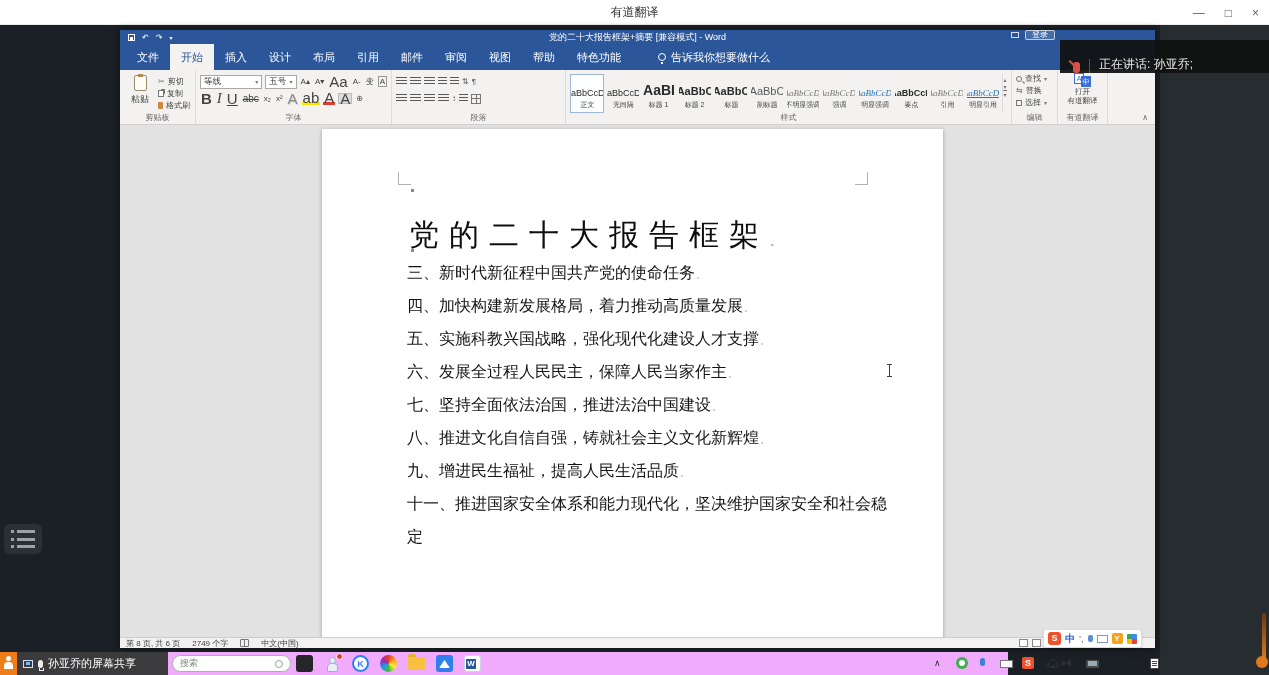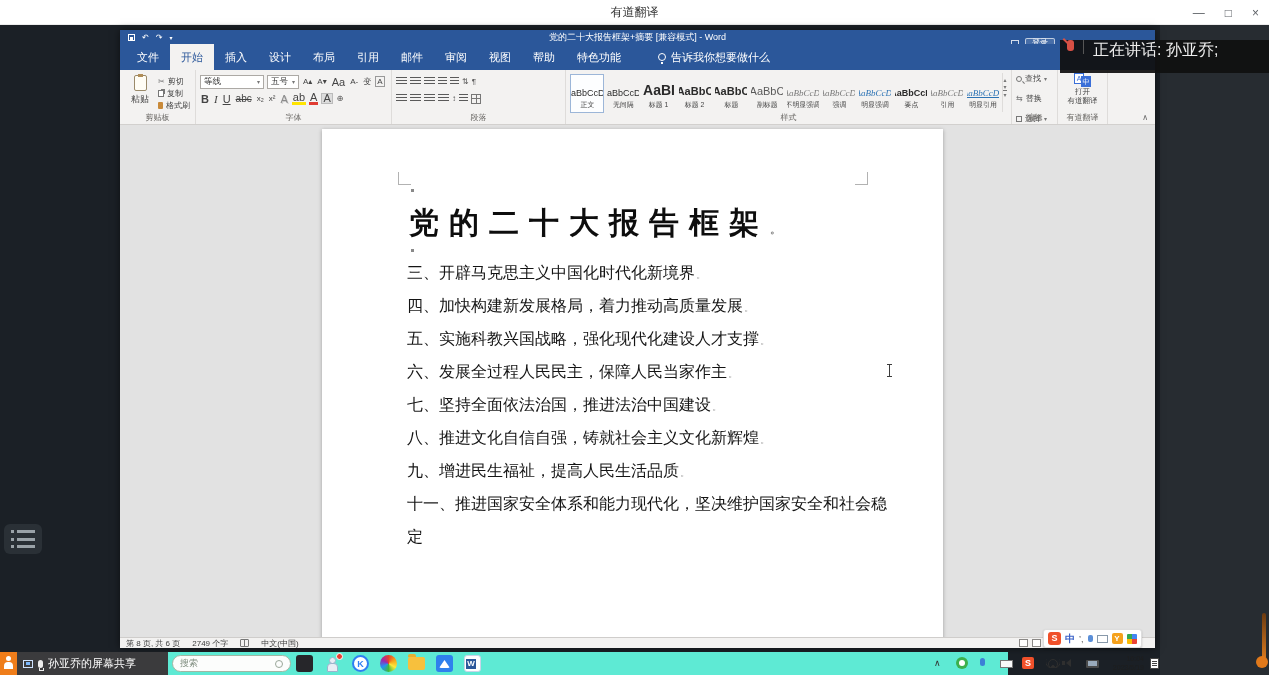--- a/index.html
+++ b/index.html
@@ -15,21 +15,21 @@
 .meet-body{position:absolute;left:0;top:25px;width:1269px;height:650px;background:#272c31}
 .wallpaper{position:absolute;left:0;top:0;width:1160px;height:650px;background:#1b2026}
 
 
 .word{position:absolute;left:120px;top:5px;width:1035px;height:618px;background:#f3f2f1;box-shadow:0 0 8px rgba(0,0,0,.55)}
 .w-title{position:relative;height:14px;background:#2b579a;color:#fff}
 .qat{position:absolute;left:8px;top:0;height:14px;display:flex;align-items:center;gap:7px;font-size:8px;color:#fff}
 .sv{width:7px;height:7px;border:1px solid #fff;position:relative}
 .sv:after{content:"";position:absolute;left:1px;bottom:0;width:3px;height:3px;background:#fff}
 .w-title-text{position:absolute;left:0;right:0;top:0;height:14px;line-height:14px;text-align:center;font-size:9px;color:#fff}
-.w-title-right{position:absolute;right:100px;top:8px;display:flex;align-items:center;gap:6px}
+.w-title-right{position:absolute;right:100px;top:0;display:flex;align-items:center;gap:6px}
 .login{background:rgba(255,255,255,.14);border:1px solid rgba(255,255,255,.65);font-size:8px;color:#fff;height:10px;line-height:8px;padding:0 6px;border-radius:2px}
 .mailico{width:8px;height:6px;border:1px solid rgba(255,255,255,.8)}
 
 .w-tabs{position:relative;height:26px;background:#2b579a;display:flex;align-items:stretch;padding-left:6px;color:#fff;font-size:11px}
 .tab{padding:0 11px;display:flex;align-items:center;white-space:nowrap}
 .tab.active{background:#f3f2f1;color:#2b579a}
 .tellme{margin-left:26px;display:flex;align-items:center;gap:5px;font-size:11px;color:#fff;white-space:nowrap}
 .bulb{width:8px;height:8px;border:1px solid #fff;border-radius:50%;position:relative}
 .bulb:after{content:"";position:absolute;left:2px;top:8px;width:2px;height:2px;background:#fff}
 
@@ -43,21 +43,21 @@
 .clip-icon:before{content:"";position:absolute;left:3px;top:-2px;width:5px;height:3px;background:#b08d57}
 .cb-col{display:flex;flex-direction:column;gap:1px;margin-left:2px;padding-top:3px}
 .cb-item{display:flex;align-items:center;gap:3px;height:11px;font-size:8px;color:#444;white-space:nowrap}
 .copy-ico{width:6px;height:7px;border:1px solid #777;background:#fff;box-shadow:2px -2px 0 -1px #777}
 .fp-ico{width:5px;height:7px;background:#c98a3a;border-radius:1px}
 
 .g-font{width:196px}
 .f-row{display:flex;align-items:center;gap:3px;height:17px}
 .combo{background:#fff;border:1px solid #aca9a5;height:14px;font-size:8.5px;display:flex;align-items:center;padding:0 3px;color:#333;gap:3px}
 .combo .crt{font-size:6px;color:#777}
-.fbtn{font-size:11px;color:#444;padding:0 1px;white-space:nowrap}
+.fbtn{font-size:15px;color:#444;padding:0 1px;white-space:nowrap}
 .fb-b{font-weight:bold}
 .fb-i{font-style:italic;font-family:"Liberation Serif",serif}
 .fb-u{text-decoration:underline}
 .fb-strike{text-decoration:line-through;font-size:10px}
 .fb-small{font-size:8px}
 .fb-hl{border-bottom:3px solid #ffe400;line-height:9px}
 .fb-fc{border-bottom:3px solid #e03c32;line-height:9px}
 .fb-shade{background:#dcdcdc;border:1px solid #bbb;line-height:9px}
 .fb-box{border:1px solid #999;line-height:9px;font-size:8px}
 .fb-gray{color:#8a8a8a;text-shadow:1px 1px 0 #ccc}
@@ -78,58 +78,58 @@
 .s-name{font-size:7.5px;color:#444;margin-top:2px;white-space:nowrap;transform:scale(.92)}
 .c2 .s-sample{font-size:14px;font-weight:bold}
 .c3 .s-sample,.c4 .s-sample{font-size:11px;font-weight:bold}
 .c5 .s-sample{font-size:11px;color:#595959}
 .c6 .s-sample,.c7 .s-sample,.c10 .s-sample{font-style:italic;color:#7a7a7a;font-family:"Liberation Serif",serif}
 .c8 .s-sample{font-style:italic;color:#2e74b5;font-family:"Liberation Serif",serif}
 .c9 .s-sample{font-weight:bold}
 .c11 .s-sample{font-style:italic;color:#2e74b5;text-decoration:underline;font-family:"Liberation Serif",serif}
 .sscroll{width:11px;margin-left:2px;border-left:1px solid #dedcda;display:flex;flex-direction:column;align-items:center;justify-content:space-between;padding:3px 0 14px;font-size:6px;color:#777}
 
-.g-edit{width:46px;display:flex;flex-direction:column;gap:9px;}
+.g-edit{width:46px;display:flex;flex-direction:column;gap:1px;}
 .ed-item{display:flex;align-items:center;gap:3px;height:11px;font-size:8px;color:#444;white-space:nowrap}
 .mag{width:6px;height:6px;border:1px solid #777;border-radius:50%;position:relative}
 .mag:after{content:"";position:absolute;left:5px;top:5px;width:3px;height:1px;background:#777;transform:rotate(45deg)}
 .selico{width:6px;height:6px;border:1px dashed #777}
 
 .g-youdao{width:50px;display:flex;flex-direction:column;align-items:center;padding-top:3px}
 .yd-ico{position:relative;width:17px;height:14px}
 .yd-a{position:absolute;left:0;top:0;width:10px;height:11px;background:#fff;border:1px solid #3a6fd8;color:#3a6fd8;font-size:7px;text-align:center;line-height:10px}
 .yd-zh{position:absolute;right:0;bottom:0;width:10px;height:11px;background:#3a6fd8;color:#fff;font-size:7px;text-align:center;line-height:11px}
 .yd-line{font-size:7.5px;color:#444;line-height:9px;white-space:nowrap}
 .rib-collapse{position:absolute;right:7px;bottom:2px;font-size:8px;color:#666}
 
 
 .w-doc{position:relative;height:512px;background:#e2e2e2;overflow:hidden}
 .page{position:absolute;left:202px;top:4px;width:621px;height:540px;background:#fff;box-shadow:0 1px 4px rgba(0,0,0,.3)}
 .mark{position:absolute;width:13px;height:13px;top:43px}
 .mark.tl{left:76px;border-left:1px solid #b2b2b2;border-bottom:1px solid #b2b2b2}
 .mark.tr{left:533px;border-right:1px solid #b2b2b2;border-bottom:1px solid #b2b2b2}
 .pdot{position:absolute;left:89px;width:3px;height:3px;background:#8a8a8a}
-.doc-title{position:absolute;left:87px;top:74px;font-size:30px;font-weight:bold;letter-spacing:10px;color:#0d0d0d;white-space:nowrap}
+.doc-title{position:absolute;left:87px;top:86px;font-size:30px;font-weight:normal;letter-spacing:10px;color:#0d0d0d;white-space:nowrap}
 .doc-title .pmk{font-size:11px;color:#888;letter-spacing:0}
 .doc-body{position:absolute;left:85px;top:127px}
 .dline{height:33px;line-height:33px;font-size:16px;color:#141414;font-family:"Liberation Serif",serif;white-space:nowrap}
 .pmk{color:#999;font-size:10px;margin-left:1px}
 .caret-i{position:absolute;left:567px;top:235px;width:1px;height:13px;background:#3c3c3c}
 .caret-i:before,.caret-i:after{content:"";position:absolute;left:-2px;width:5px;height:1px;background:#3c3c3c}
 .caret-i:before{top:0}.caret-i:after{bottom:0}
 
 
 .w-status{position:relative;height:11px;background:#f3f2f1;border-top:1px solid #cfcdcb;display:flex;align-items:center;gap:12px;padding-left:6px;font-size:8px;color:#3d3d3d}
 .book{width:9px;height:8px;border:1px solid #777;border-radius:1px;position:relative}
 .book:after{content:"";position:absolute;left:3px;top:0;bottom:0;width:1px;background:#777}
 .views{position:absolute;right:114px;top:1px;display:flex;gap:4px}
 .vicon{width:9px;height:8px;border:1px solid #8a8886;background:#fff}
 
 
-.taskbar{position:absolute;left:0;top:627px;width:1008px;height:23px;background:#5eead4}
+.taskbar{position:absolute;left:0;top:627px;width:1008px;height:23px;background:#f0abfc}
 .tb-avatar{position:absolute;left:0;top:0;width:17px;height:23px;background:#ef7d1a}
 .person{position:absolute;left:4px;top:4px;width:9px;height:14px}
 .person:before{content:"";position:absolute;left:2px;top:0;width:5px;height:5px;border-radius:50%;background:#fff}
 .person:after{content:"";position:absolute;left:0;top:6px;width:9px;height:7px;border-radius:4px 4px 0 0;background:#fff}
 .share-pill{position:absolute;left:17px;top:0;width:151px;height:23px;background:#3b3b3d;display:flex;align-items:center;gap:5px;padding-left:6px;color:#fff;font-size:11px;white-space:nowrap}
 .mon-ico{width:10px;height:8px;border:1px solid #cfe3ff;position:relative}
 .mon-ico:after{content:"";position:absolute;left:2px;top:1px;width:4px;height:3px;background:#7ab8ff}
 .mic-w{width:5px;height:8px;border-radius:3px;background:#ededed;position:relative}
 .mic-w:after{content:"";position:absolute;left:1px;top:8px;width:3px;height:2px;border-bottom:1px solid #ededed;border-left:1px solid #ededed;border-right:1px solid #ededed}
 .search{position:absolute;left:172px;top:3px;width:119px;height:17px;background:#fcfdfc;border:1px solid #a3b6a3;border-radius:9px;display:flex;align-items:center;padding:0 7px;font-size:9px;color:#7f8d7f}
@@ -161,21 +161,21 @@
 .t-wifi .w1{width:16px;height:16px}.t-wifi .w2{width:10px;height:10px}.t-wifi .w3{width:4px;height:4px;background:#2f2f2f}
 .t-vol{left:1066px;top:7px;width:0;height:0;border:4px solid transparent;border-right:5px solid #2f2f2f;border-left:0}
 .t-vol:before{content:"";position:absolute;left:-4px;top:-2px;width:3px;height:4px;background:#2f2f2f}
 .t-cam{left:1086px;top:8px;width:13px;height:8px;background:#4a4a4a;border-radius:1px}
 .t-cam:after{content:"";position:absolute;left:2px;top:1px;width:9px;height:5px;background:#9ab}
 .t-clock{left:1100px;top:3px;width:44px;text-align:right;font-size:7px;line-height:8.5px;color:#1e1e1e}
 .t-note{left:1150px;top:6px;width:9px;height:11px;border:1px solid #444;background:#fdfdfd}
 .t-note:after{content:"";position:absolute;left:1px;top:2px;width:5px;height:1px;background:#444;box-shadow:0 2px 0 #444,0 4px 0 #444}
 
 
-.speaking{position:absolute;left:1060px;top:15px;width:209px;height:33px;background:rgba(16,16,16,.93);display:flex;align-items:flex-start;gap:9px;padding-left:7px;color:#ededed;font-size:16px;white-space:nowrap}
+.speaking{position:absolute;left:1060px;top:15px;width:209px;height:33px;background:rgba(16,16,16,.93);display:flex;align-items:flex-end;gap:9px;padding-left:13px;color:#ededed;font-size:12px;white-space:nowrap}
 .mic-muted{position:relative;width:7px;height:11px;border-radius:3px;background:#d65045}
 .mic-muted:before{content:"";position:absolute;left:-3px;top:-2px;width:13px;height:1.5px;background:#d65045;transform:rotate(45deg);transform-origin:left top}
 .spk-div{width:1px;height:14px;background:#565656}
 .float-list{position:absolute;left:4px;top:499px;width:38px;height:30px;background:#2a3036;border-radius:6px;padding:6px 7px;display:flex;flex-direction:column;justify-content:space-between}
 .fl-row{height:3px;display:flex;gap:3px}
 .fl-dot{width:3px;background:#9aa2a8}
 .fl-bar{flex:1;background:#9aa2a8}
 .sogou{position:absolute;left:1043px;top:604px;height:19px;display:flex;align-items:center;gap:4px;padding:0 4px;background:#fff;border:1px solid #ddd;border-radius:3px;box-shadow:0 1px 2px rgba(0,0,0,.2)}
 .sg-s{width:13px;height:13px;background:#f0502a;border-radius:3px;color:#fff;font-weight:bold;font-size:9px;text-align:center;line-height:13px}
 .sg-zh{color:#3b62c8;font-weight:bold;font-size:10px}
@@ -408,21 +408,21 @@
       </div>
 
       <div class="w-doc">
         <div class="page">
           <span class="mark tl"></span>
           <span class="mark tr"></span>
           <span class="pdot" style="top:60px"></span>
           <div class="doc-title"><span>党的二十大报告框架</span><span class="pmk">。</span></div>
           <span class="pdot" style="top:120px"></span>
           <div class="doc-body">
-            <div class="dline"><span>三、开辟马克思主义中国化时代化新境界</span><span class="pmk">。</span></div>
+            <div class="dline"><span>三、新时代新征程中国共产党的使命任务</span><span class="pmk">。</span></div>
             <div class="dline"><span>四、加快构建新发展格局，着力推动高质量发展</span><span class="pmk">。</span></div>
             <div class="dline"><span>五、实施科教兴国战略，强化现代化建设人才支撑</span><span class="pmk">。</span></div>
             <div class="dline"><span>六、发展全过程人民民主，保障人民当家作主</span><span class="pmk">。</span></div>
             <div class="dline"><span>七、坚持全面依法治国，推进法治中国建设</span><span class="pmk">。</span></div>
             <div class="dline"><span>八、推进文化自信自强，铸就社会主义文化新辉煌</span><span class="pmk">。</span></div>
             <div class="dline"><span>九、增进民生福祉，提高人民生活品质</span><span class="pmk">。</span></div>
             <div class="dline"><span>十一、推进国家安全体系和能力现代化，坚决维护国家安全和社会稳</span></div>
             <div class="dline"><span>定</span></div>
           </div>
           <span class="caret-i"></span>

